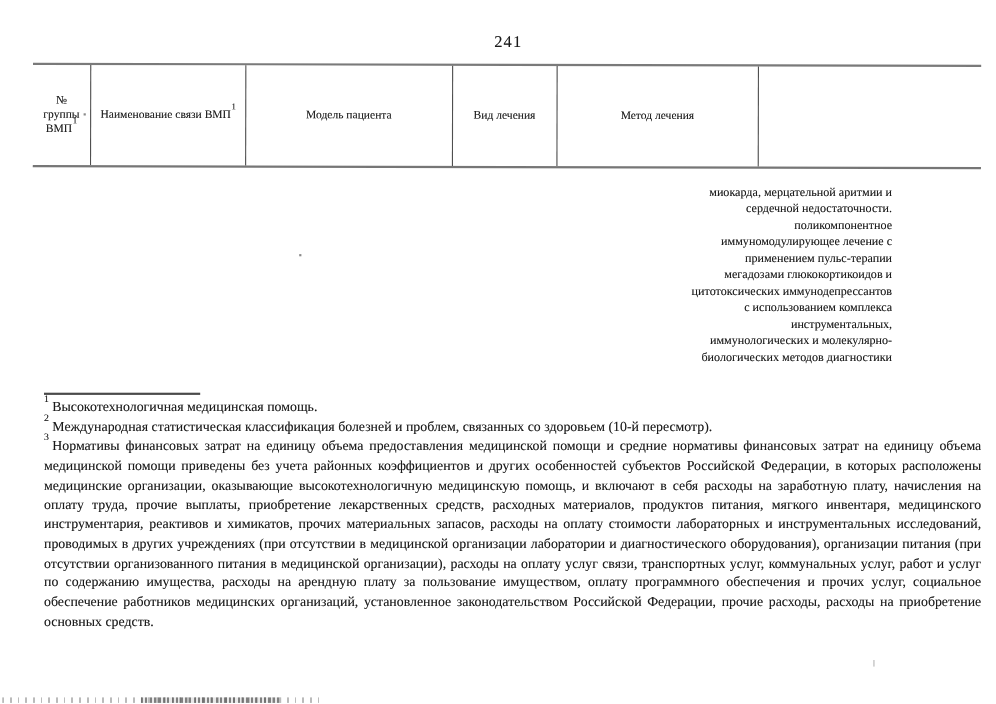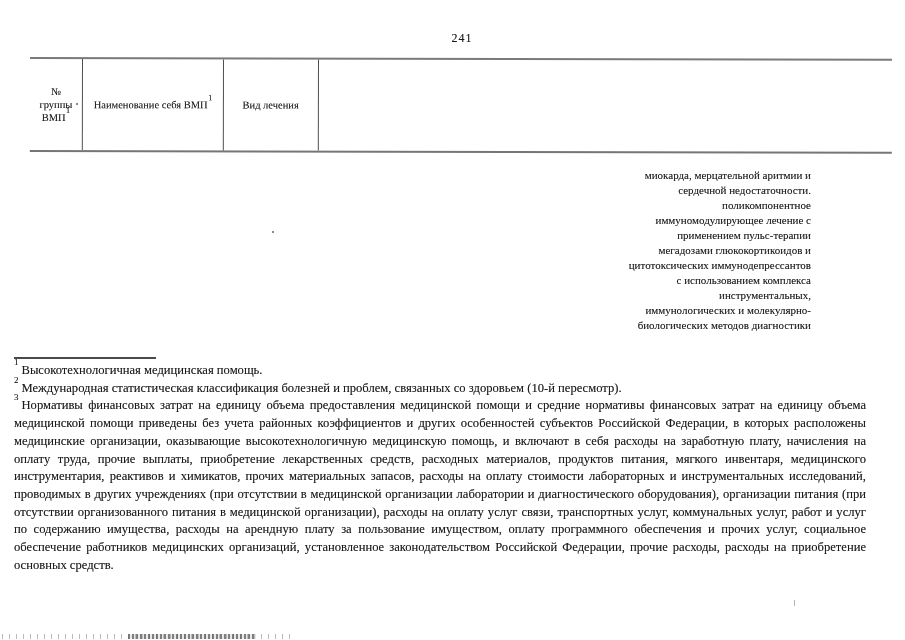--- a/index.html
+++ b/index.html
@@ -15,21 +15,21 @@
     width: 905px; height: 640px;
     background: #ffffff;
   }
   .ink { text-shadow: 0 0 0.5px rgba(20,20,20,0.4); }
 
   
   .page-number {
     position: absolute;
     left: 417px; top: 31px; width: 90px;
     text-align: center;
-    font-size: 12px;
+    font-size: 15px;
     letter-spacing: 1px;
   }
 
   
   .vmp-table {
     position: absolute;
     left: 30px; top: 57px; width: 862px;
     transform: rotate(0.12deg);
     transform-origin: left top;
   }
@@ -71,21 +71,21 @@
     position: absolute;
     font-size: 11px;
     line-height: 15px;
   }
   .model-cell  { left: 338px; top: 168px; width: 182px; }
   .method-cell { left: 627px; top: 168px; width: 184px; text-align: right; }
 
   
   .footnotes {
     position: absolute;
-    left: 14px; top: 357px; width: 852px;
+    left: 40px; top: 357px; width: 852px;
   }
   .fn-separator {
     width: 142px; height: 2px;
     background: #4a4a4a;
     margin-bottom: 3px;
   }
   .fn {
     margin: 0;
     font-size: 12.6px;
     line-height: 17.7px;
@@ -133,32 +133,42 @@
       <div class="th w1">
         <div>
           <span class="lbl">№
 группы
 ВМП</span><sup>1</sup><span class="lbl"></span>
         </div>
       </div>
 
       <div class="th w2">
         <div>
-          <span class="lbl">Наименование себя ВМП</span><sup>1</sup><span class="lbl"></span>
+          <span class="lbl">Наименование связи ВМП</span><sup>1</sup><span class="lbl"></span>
         </div>
       </div>
 
 
+      <div class="th w4">
+        <div>
+          <span class="lbl">Модель пациента</span><sup></sup><span class="lbl"></span>
+        </div>
+      </div>
 
       <div class="th w5">
         <div>
           <span class="lbl">Вид лечения</span><sup></sup><span class="lbl"></span>
         </div>
       </div>
 
+      <div class="th w6">
+        <div>
+          <span class="lbl">Метод лечения</span><sup></sup><span class="lbl"></span>
+        </div>
+      </div>
 
 
     </div>
   </div>
 
 
   <div class="body-cell method-cell">миокарда, мерцательной аритмии и сердечной недостаточности. поликомпонентное иммуномодулирующее лечение с применением пульс-терапии мегадозами глюкокортикоидов и цитотоксических иммунодепрессантов с использованием комплекса инструментальных, иммунологических и молекулярно-биологических методов диагностики</div>
 
   <div class="footnotes">
     <div class="fn-separator"></div>

